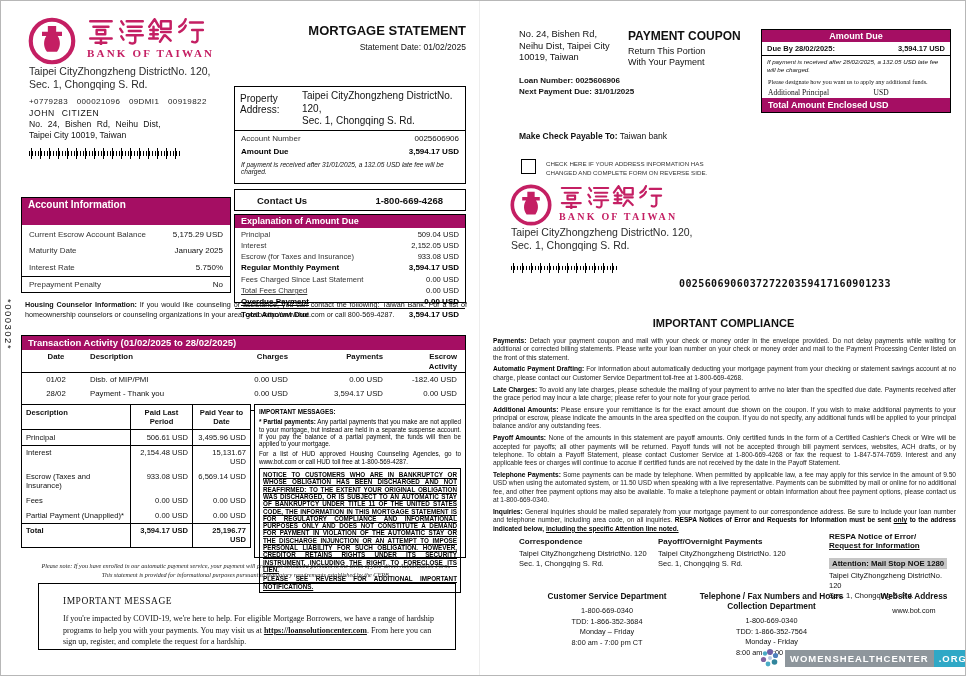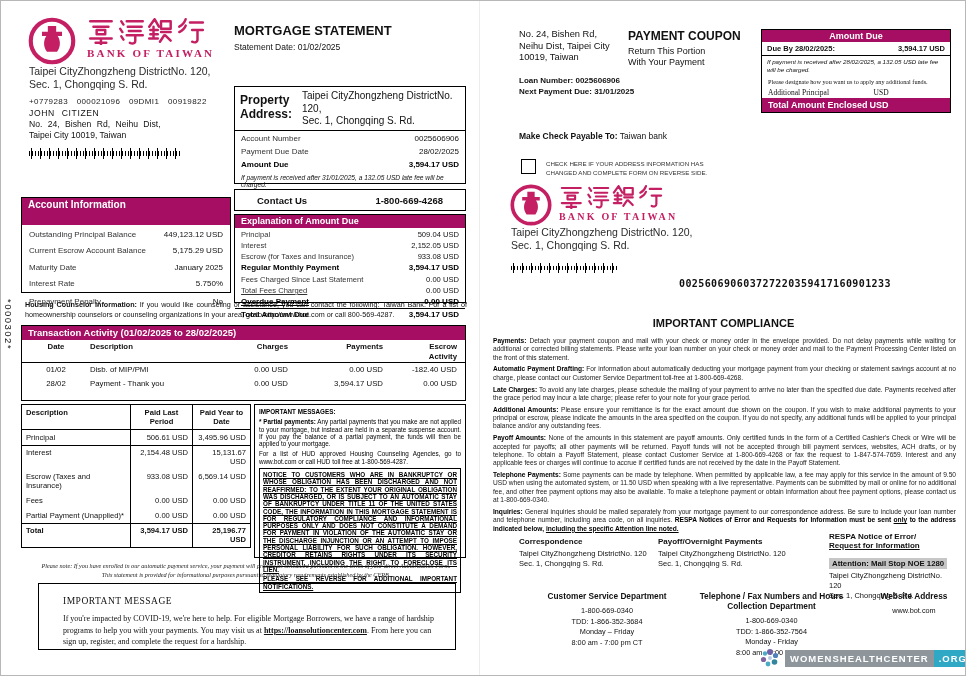--- a/index.html
+++ b/index.html
@@ -114,43 +114,39 @@
   </div>
 
   <div class="abs" style="left:28px;top:96px;font-size:8px;letter-spacing:.4px;word-spacing:6px;color:#222">+0779283  000021096  09DMI1  00919822</div>
   <div class="abs" style="left:28px;top:107px;font-size:8.6px;letter-spacing:.6px;word-spacing:4px">JOHN  CITIZEN</div>
   <div class="abs" style="left:28px;top:118px;font-size:8.6px;word-spacing:3px">No.  24,  Bishen  Rd,  Neihu  Dist,</div>
   <div class="abs" style="left:28px;top:129px;font-size:8.6px">Taipei City 10019, Taiwan</div>
   <div class="abs imb" style="left:28px;top:147px;width:152px;height:11px"></div>
 
   <div class="abs" style="left:2px;top:298px;height:110px;writing-mode:vertical-rl;font-size:9.5px;letter-spacing:1.5px">*000302*</div>
 
-  <div class="abs" style="left:233px;top:22px;width:232px;text-align:left">
+  <div class="abs" style="left:233px;top:22px;width:232px;text-align:right">
     <div style="font-size:13px;font-weight:bold">MORTGAGE STATEMENT</div>
     <div style="font-size:8.5px;margin-top:4px">Statement Date: 01/02/2025</div>
   </div>
 
   <div class="abs box" style="left:233px;top:85px;width:232px;height:98px">
     <div style="display:flex;padding:3px 5px 2px;border-bottom:1px solid #000">
-      <div style="width:62px;font-size:12px;font-weight:bold;padding-top:3px">Property Address:</div>
+      <div style="width:62px;font-size:10px;font-weight:normal;padding-top:3px">Property Address:</div>
       <div style="flex:1;font-size:10px;line-height:12.5px">
         <div>Taipei CityZhongzheng DistrictNo. 120,</div>
         <div>Sec. 1, Chongqing S. Rd.</div>
       </div>
     </div>
     <div style="padding-top:2px">
 
     <div class="xrow" style="font-size:8px;padding:1.6px 6px">
           <span class="lab">Account Number</span>
           <span class="val">0025606906</span>
         </div>
-        <div class="xrow" style="font-size:8px;padding:1.6px 6px">
-          <span class="lab">Payment Due Date</span>
-          <span class="val">28/02/2025</span>
-        </div>
         <div class="xrow bold-row" style="font-size:8px;padding:1.6px 6px">
           <span class="lab">Amount Due</span>
           <span class="val">3,594.17 USD</span>
         </div>
       </div>
     <div style="font-size:6.6px;font-style:italic;padding:3px 6px">If payment is received after 31/01/2025, a 132.05 USD late fee will be charged.</div>
   </div>
 
   <div class="abs box" style="left:233px;top:188px;width:232px;height:22px;display:flex;justify-content:space-between;align-items:center;padding:0 22px">
     <span style="font-weight:bold;font-size:9.5px">Contact Us</span>
@@ -193,24 +189,20 @@
           <span class="lab">Total Amount Due</span>
           <span class="val">3,594.17 USD</span>
         </div>
       </div>
   </div>
 
   <div class="abs box acct" style="left:20px;top:196px;width:210px;height:96px">
     <div class="mbar" style="height:27px;line-height:14px;font-size:10px">Account Information</div>
     <div style="padding-top:1px">
 
-    <div class="xrow">
-          <span class="lab">Outstanding Principal Balance</span>
-          <span class="val">449,123.12 USD</span>
-        </div>
         <div class="xrow">
           <span class="lab">Current Escrow Account Balance</span>
           <span class="val">5,175.29 USD</span>
         </div>
         <div class="xrow">
           <span class="lab">Maturity Date</span>
           <span class="val">January 2025</span>
         </div>
         <div class="xrow">
           <span class="lab">Interest Rate</span>
@@ -220,21 +212,21 @@
           <span class="lab">Prepayment Penalty</span>
           <span class="val">No</span>
         </div>
       </div>
   </div>
 
   <p class="abs" style="left:24px;top:299px;width:442px;margin:0;font-size:7.2px;line-height:1.35;text-align:justify">
     <b>Housing Counselor Information:</b><span> If you would like counseling or assistance, you can contact the following: Taiwan Bank:  For a list of homeownership counselors or counseling organizations in your area, go  to http://www.bot.com or call 800-569-4287.</span>
   </p>
 
-  <div class="abs box" style="left:20px;top:324px;width:445px;height:76px">
+  <div class="abs box" style="left:20px;top:334px;width:445px;height:76px">
     <div class="mbar" style="height:14px;line-height:14px;font-size:9.5px">Transaction Activity (01/02/2025 to 28/02/2025)</div>
     <div class="trow thead">
       <span class="c-date">Date</span>
       <span class="c-desc">Description</span>
       <span class="c-chg">Charges</span>
       <span class="c-pay">Payments</span>
       <span class="c-esc">Escrow
 Activity</span>
     </div>
     <div>

